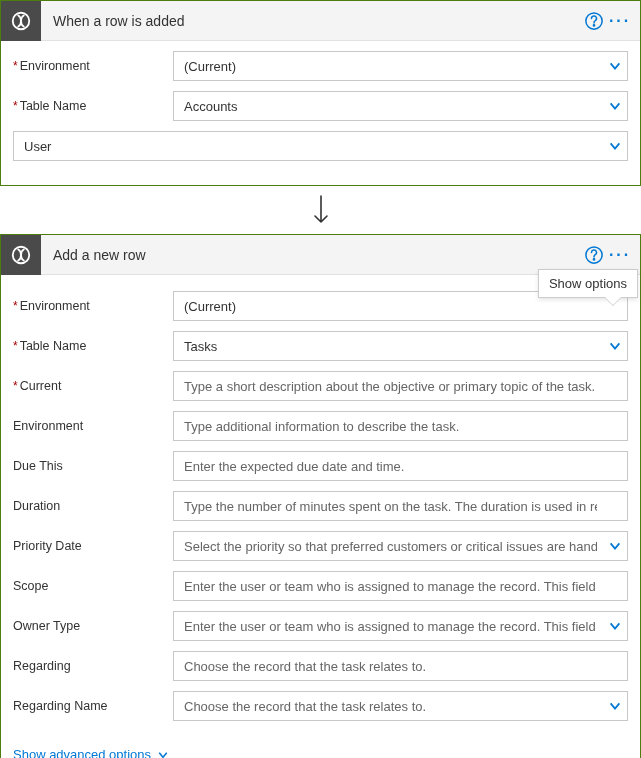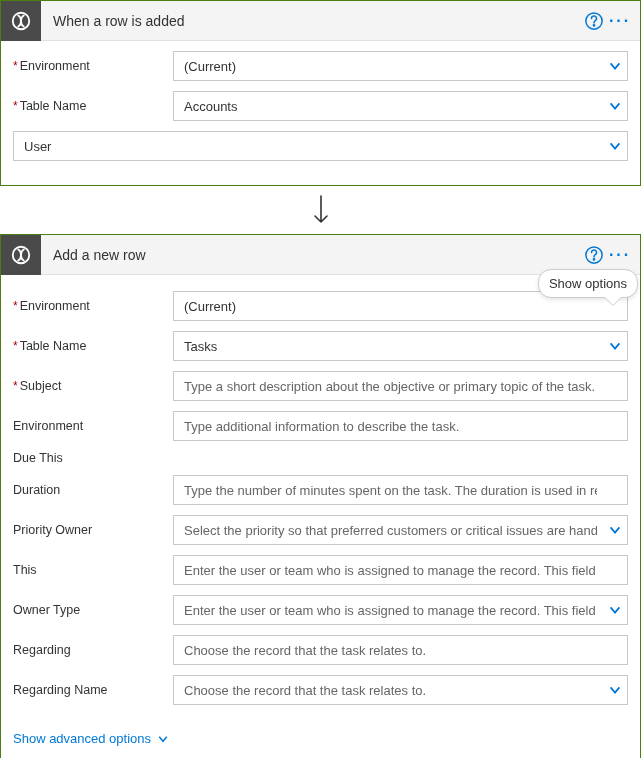--- a/index.html
+++ b/index.html
@@ -111,21 +111,21 @@
         <svg viewBox="0 0 16 16" fill="none" stroke="currentColor" stroke-width="1.2">
             <circle cx="8" cy="8" r="6.5"></circle>
             <path d="M6 6a2 2 0 1 1 3 1.7c-.6.4-1 .8-1 1.8" stroke-linecap="round"></path>
             <circle cx="8" cy="11.5" r="0.5" fill="currentColor"></circle>
           </svg>
       </span>
       <span class="more-icon">···</span>
     </div>
   </div>
   <div class="card-body tight" style="position:relative;">
-    <div class="tooltip" style="top:-6px; right:2px;border-radius:13px;">Show options</div>
+    <div class="tooltip" style="top:-6px; right:2px;">Show options</div>
 
     <div class="field-row">
       <div class="field-label req">Environment</div>
       <div class="field-control">
         <div class="combo">(Current)</div>
       </div>
     </div>
 
     <div class="field-row">
       <div class="field-label req">Table Name</div>
@@ -133,58 +133,61 @@
         <div class="combo">Tasks</div>
         <span class="chevron">
             <svg viewBox="0 0 16 16" fill="none" stroke="currentColor" stroke-width="2">
               <path d="M3 5l5 6 5-6"></path>
             </svg>
           </span>
       </div>
     </div>
 
     <div class="field-row">
-      <div class="field-label req">Subject</div>
+      <div class="field-label req">Current</div>
       <div class="field-control">
         <input class="textin" placeholder="Type a short description about the objective or primary topic of the task." style="">
       </div>
     </div>
 
     <div class="field-row">
       <div class="field-label">Environment</div>
       <div class="field-control">
         <input class="textin" placeholder="Type additional information to describe the task." style="">
       </div>
     </div>
 
     <div class="field-row">
       <div class="field-label">Due This</div>
+      <div class="field-control">
+        <input class="textin" placeholder="Enter the expected due date and time." style="">
+      </div>
     </div>
 
     <div class="field-row">
       <div class="field-label">Duration</div>
       <div class="field-control">
         <input class="textin" placeholder="Type the number of minutes spent on the task. The duration is used in reporting." style="">
       </div>
     </div>
 
     <div class="field-row">
-      <div class="field-label">Priority Owner</div>
+      <div class="field-label">Priority Date</div>
       <div class="field-control">
         <input class="textin" placeholder="Select the priority so that preferred customers or critical issues are handled" style="">
         <span class="chevron">
             <svg viewBox="0 0 16 16" fill="none" stroke="currentColor" stroke-width="2">
               <path d="M3 5l5 6 5-6"></path>
             </svg>
           </span>
       </div>
     </div>
 
     <div class="field-row">
-      <div class="field-label">This</div>
+      <div class="field-label">Scope</div>
       <div class="field-control">
         <input class="textin" placeholder="Enter the user or team who is assigned to manage the record. This field is upda" style="">
       </div>
     </div>
 
     <div class="field-row">
       <div class="field-label">Owner Type</div>
       <div class="field-control">
         <input class="textin" placeholder="Enter the user or team who is assigned to manage the record. This field is" style="">
         <span class="chevron">

